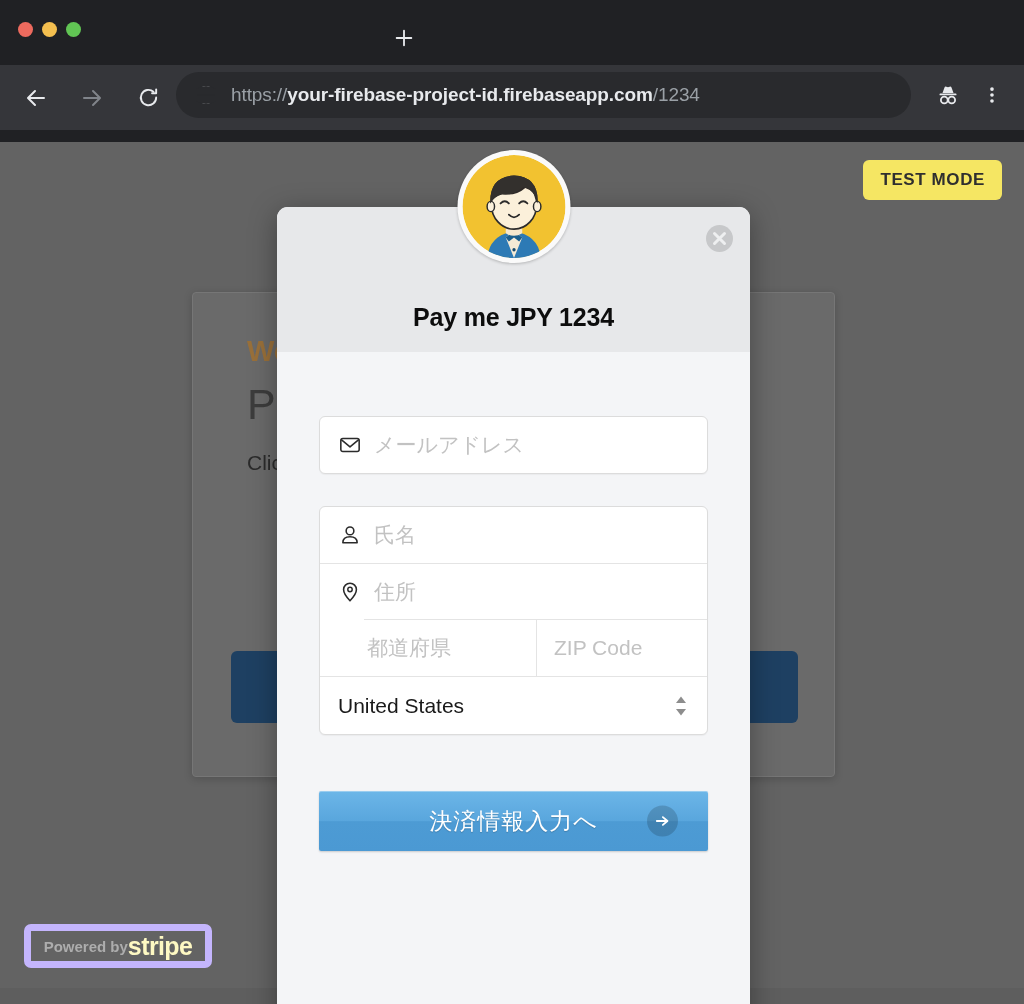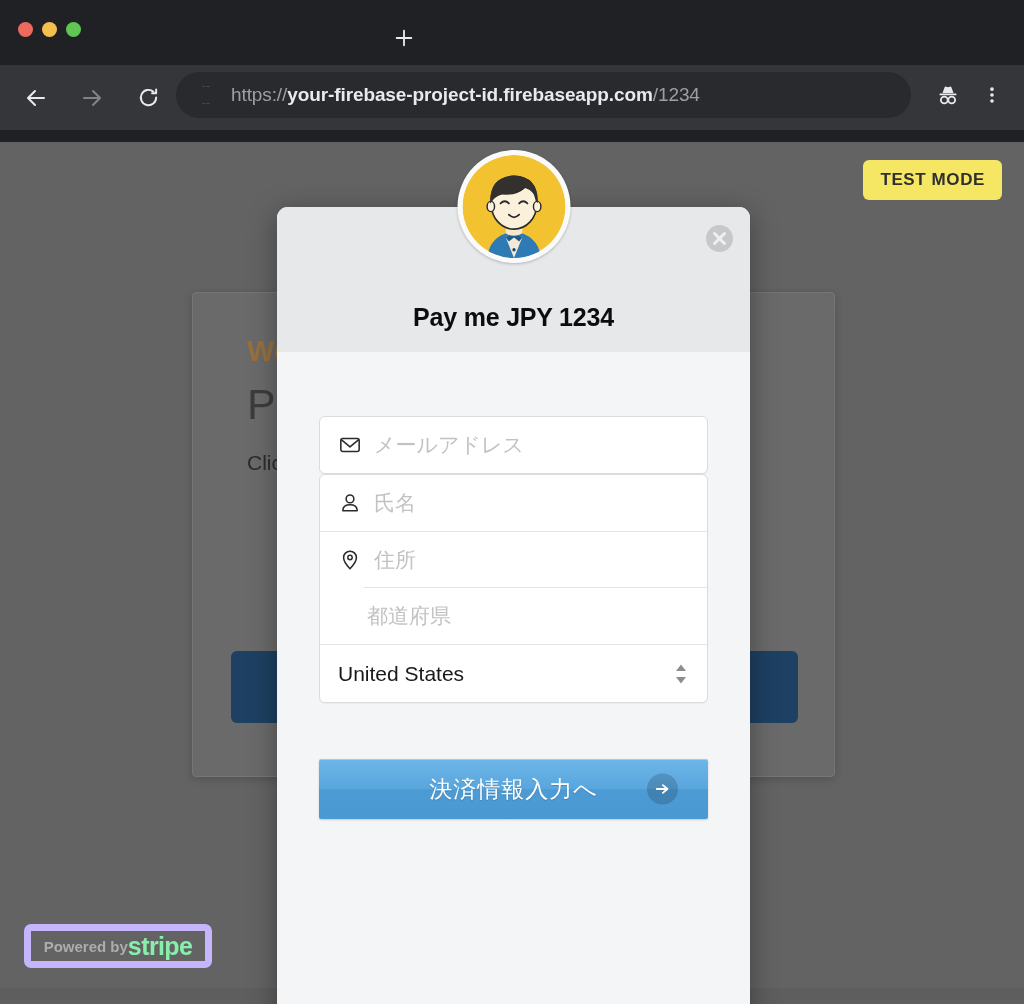--- a/index.html
+++ b/index.html
@@ -143,21 +143,21 @@
   .stripe-badge {
     position: absolute; left: 24px; top: 0;
     width: 188px; height: 44px;
     border: 7px solid #c4b5fd;
     border-radius: 7px;
     display: flex; align-items: center; justify-content: center;
     gap: 0;
   }
   .pb { color: #adadad; font-size: 15px; font-weight: 600; }
   .stripe-word {
-    color: #86efac; font-size: 25px; font-weight: bold;
+    color: #fef9c3; font-size: 25px; font-weight: bold;
     letter-spacing: -0.6px;
   }
   .footer-links {
     position: absolute; left: 0; top: 10px; width: 1024px;
     display: flex; align-items: center; justify-content: center;
     gap: 17px; font-size: 18px; color: #d3d3d3;
   }
   .footer-links .sep { color: #9d9d9d; font-size: 20px; }
 
   .bottom-strip {
@@ -218,21 +218,21 @@
   .avatar svg { display: block; border-radius: 50%; }
 
   .modal-body { padding: 64px 42px 0 42px; }
 
   .field-box {
     background: #ffffff;
     border: 1px solid #dcdcdc;
     border-radius: 6px;
     box-shadow: 0 1px 1px rgba(0,0,0,0.045);
   }
-  .field-box.email { }
+  .field-box.email { margin-bottom: 32px; }
 
   .frow {
     display: flex; align-items: center;
     height: 56px;
     padding: 0 0 0 18px;
   }
   .frow + .frow { border-top: 1px solid #e4e4e4; }
   .ficon {
     width: 23px; height: 23px; flex: none; margin-right: 13px;
     color: #2b2b2b;
@@ -471,20 +471,23 @@
                 <circle cx="12" cy="9.3" r="2.4" fill="none" stroke="#2b2b2b" stroke-width="1.6"></circle>
               </svg>
             </span>
             <input class="finput" type="text" placeholder="住所" style="">
           </div>
 
           <div class="split-row">
             <div class="split-cell pref">
               <input class="finput" type="text" placeholder="都道府県" style="">
             </div>
+            <div class="split-cell zip">
+              <input class="finput" type="text" placeholder="ZIP Code" style="">
+            </div>
           </div>
 
           <div class="select-row">
             <span class="select-value">United States</span>
             <span class="select-arrows">
               <svg viewBox="0 0 14 22" width="14" height="22">
                 <path d="M7 1.5 L12 8 H2 z" fill="#8d8d8d"></path>
                 <path d="M7 20.5 L12 14 H2 z" fill="#8d8d8d"></path>
               </svg>
             </span>

